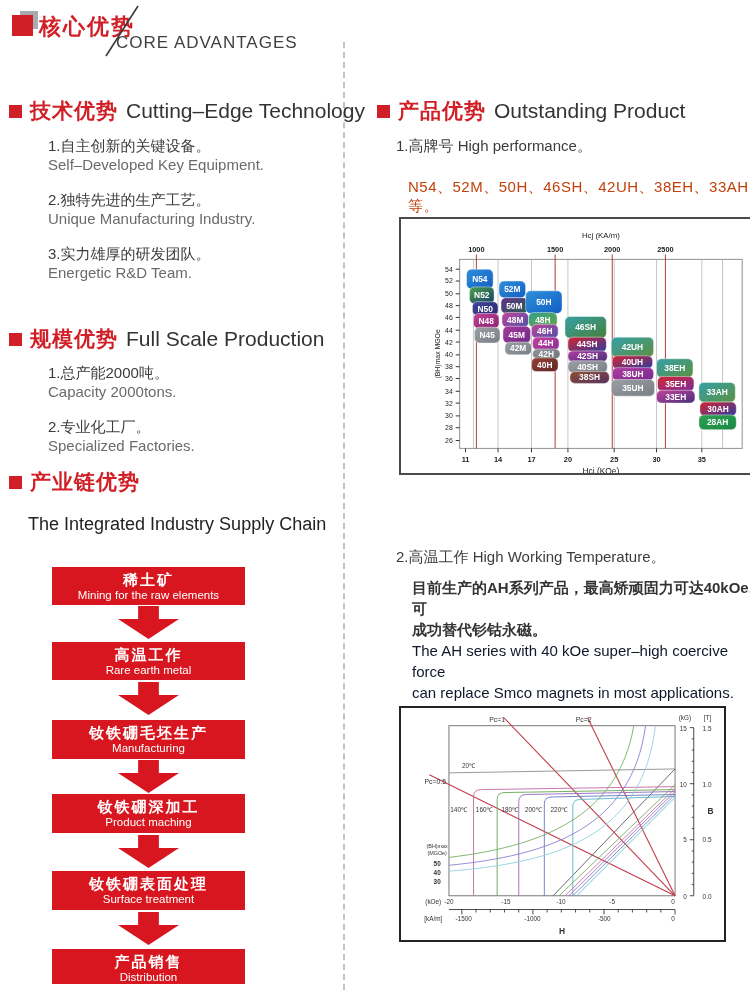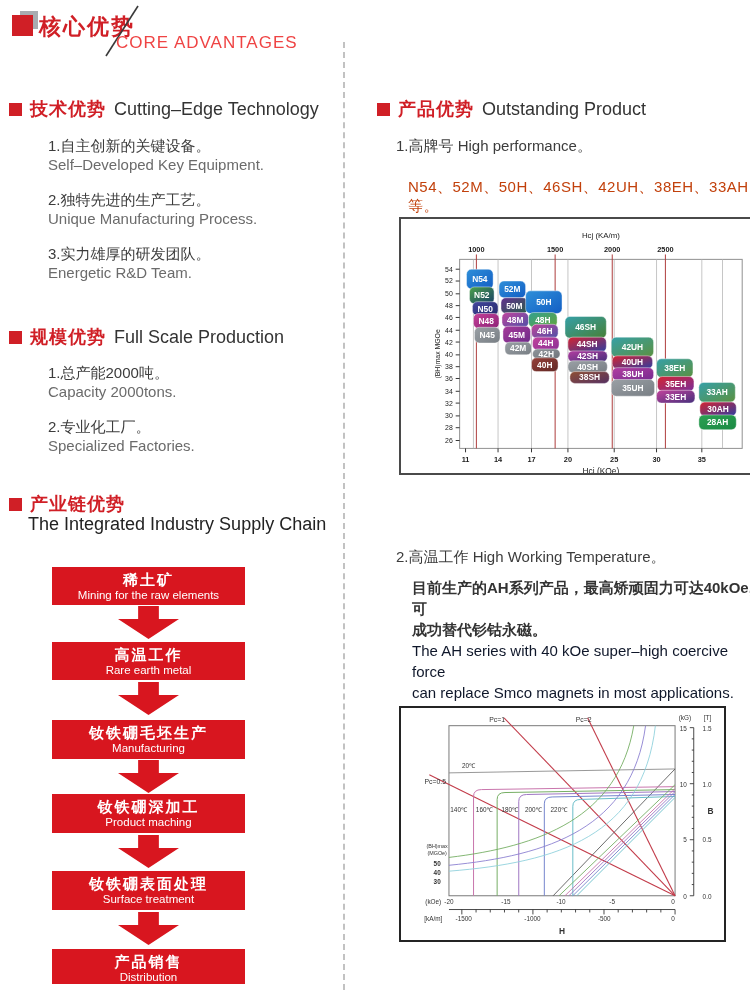--- a/index.html
+++ b/index.html
@@ -2,23 +2,23 @@
 <html><head>
 <meta charset="utf-8">
 <style>
   * { margin:0; padding:0; box-sizing:border-box; }
   html,body { background:#ffffff; }
   body { font-family:"Liberation Sans", sans-serif; }
   .page { position:relative; width:750px; height:998px; background:#fff; overflow:hidden; }
   .abs { position:absolute; }
 
   .brand-cn { font-size:22px; font-weight:bold; color:#d01f26; letter-spacing:2px; }
-  .brand-en { font-size:17px; color:#ef4444; letter-spacing:1px;text-align:center; }
-
-  .sec-head { display:flex; align-items:center; gap:8px; font-size:18px; white-space:nowrap; }
+  .brand-en { font-size:17px; color:#404040; letter-spacing:1px;text-align:center; }
+
+  .sec-head { display:flex; align-items:center; gap:8px; font-size:21px; white-space:nowrap; }
   .sec-head .bullet { width:13px; height:13px; background:#d01f26; flex:0 0 auto; }
   .sec-head .cn { color:#d01f26; font-weight:bold; letter-spacing:1px; }
   .sec-head .en { color:#333; }
 
   .items { width:300px; }
   .item { margin-bottom:16px; line-height:19px; }
   .item .cn { font-size:15px; color:#3c3c3c; }
   .item .en { font-size:15px; color:#6b6b6b; }
 
   .chain-en { font-size:18px; color:#222; }
@@ -61,21 +61,21 @@
     <span class="cn">技术优势</span>
     <span class="en">Cutting–Edge Technology</span>
   </div>
   <div class="abs items" style="left:48px;top:136px;">
     <div class="item">
       <div class="cn">1.自主创新的关键设备。</div>
       <div class="en">Self–Developed Key Equipment.</div>
     </div>
     <div class="item">
       <div class="cn">2.独特先进的生产工艺。</div>
-      <div class="en">Unique Manufacturing Process.</div>
+      <div class="en">Unique Manufacturing Industry.</div>
     </div>
     <div class="item">
       <div class="cn">3.实力雄厚的研发团队。</div>
       <div class="en">Energetic R&amp;D Team.</div>
     </div>
   </div>
 
   <div class="abs sec-head" style="left:9px;top:325px;">
     <span class="bullet"></span>
     <span class="cn">规模优势</span>
@@ -85,21 +85,21 @@
     <div class="item">
       <div class="cn">1.总产能2000吨。</div>
       <div class="en">Capacity 2000tons.</div>
     </div>
     <div class="item">
       <div class="cn">2.专业化工厂。</div>
       <div class="en">Specialized Factories.</div>
     </div>
   </div>
 
-  <div class="abs sec-head" style="left:9px;top:492px;">
+  <div class="abs sec-head" style="left:9px;top:468px;">
     <span class="bullet"></span>
     <span class="cn">产业链优势</span>
   </div>
   <div class="abs chain-en" style="left:28px;top:514px;">The Integrated Industry Supply Chain</div>
 
   <div class="flow-box" style="top:567px;height:38px;">
     <div class="cn">稀土矿</div>
     <div class="en">Mining for the raw elements</div>
   </div>
   <svg class="flow-arrow" style="top:606px;" viewBox="0 0 100 56" preserveAspectRatio="none">

